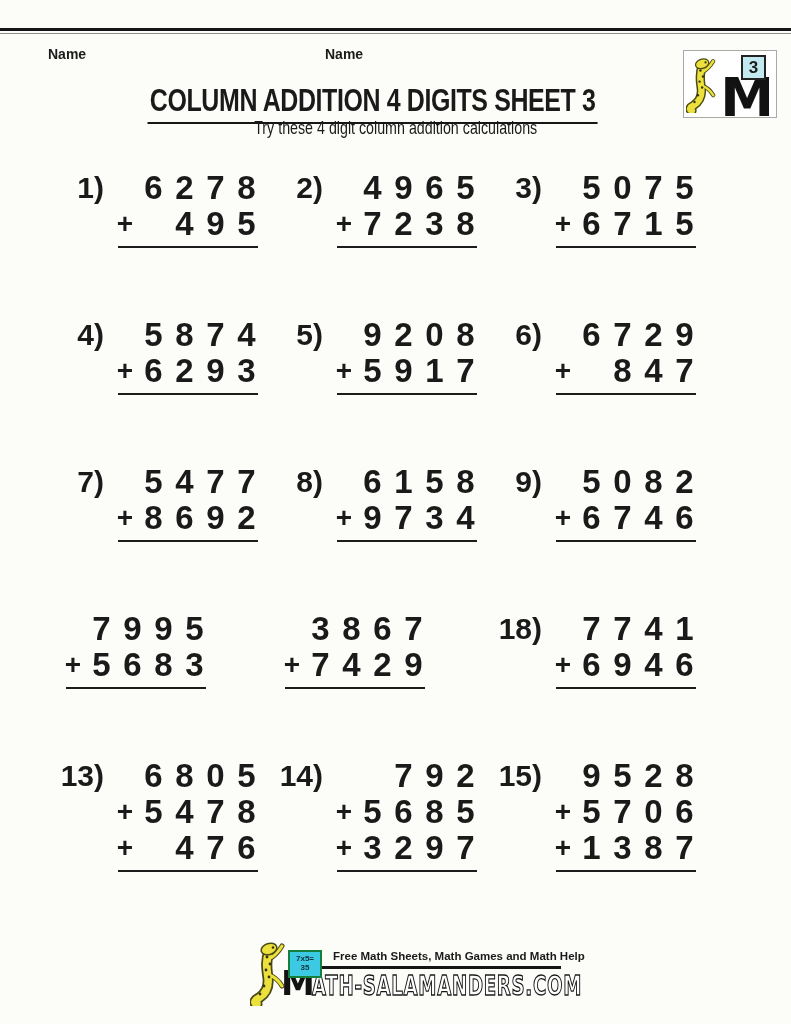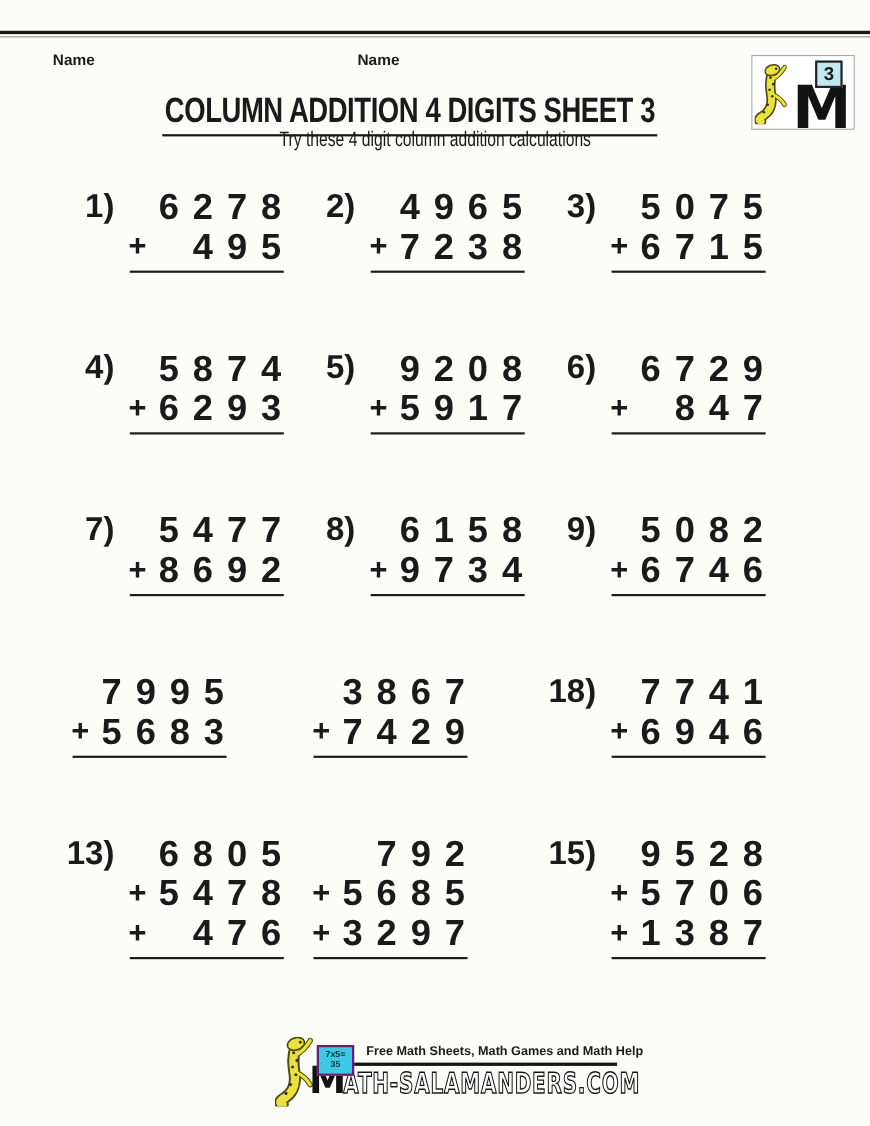--- a/index.html
+++ b/index.html
@@ -76,21 +76,21 @@
   .cell { display: inline-block; text-align: center; font-weight: 600; }
   .cell.plus  { width: 26px; font-size: 28px; }
   .cell.digit { width: 31px; font-size: 33px; }
   .ansline { width: 140px; margin-left: 6px; margin-top: 4px; border-top: 2.5px solid #1c1c1c; }
 
   
   .footer { position: absolute; left: 0; top: 938px; width: 791px; height: 80px; }
   .footer .sal-svg { position: absolute; left: 250px; top: 4px; }
   .footer-board {
     position: absolute; left: 288px; top: 12px; width: 34px; height: 28px;
-    background: var(--accent-cyan); border: 2px solid #701a75; z-index: 2;
+    background: var(--accent-cyan); border: 2px solid #15803d; z-index: 2;
     display: flex; flex-direction: column; align-items: center; justify-content: center;
     font-size: 8px; font-weight: bold; line-height: 1.1; color: #103338;
   }
   .footer-m {
     position: absolute; left: 281px; top: 28px;
     font-family: "DejaVu Sans", sans-serif; font-weight: 900; font-size: 34px; line-height: 1;
     color: #121212; z-index: 1;
   }
   .footer-tagline { position: absolute; left: 333px; top: 12px; font-size: 11.5px; font-weight: bold; }
   .footer-rule { position: absolute; left: 314px; top: 28px; width: 247px; height: 3px; background: #161616; }
@@ -408,20 +408,21 @@
           <span class="cell plus">+</span>
           <span class="cell digit"></span>
           <span class="cell digit">4</span>
           <span class="cell digit">7</span>
           <span class="cell digit">6</span>
         </div>
         <div class="ansline"></div>
       </div>
     </div>
     <div class="problem">
+      <div class="pnum">14)</div>
       <div class="work">
         <div class="arow">
           <span class="cell plus"></span>
           <span class="cell digit"></span>
           <span class="cell digit">7</span>
           <span class="cell digit">9</span>
           <span class="cell digit">2</span>
         </div>
         <div class="arow">
           <span class="cell plus">+</span>

